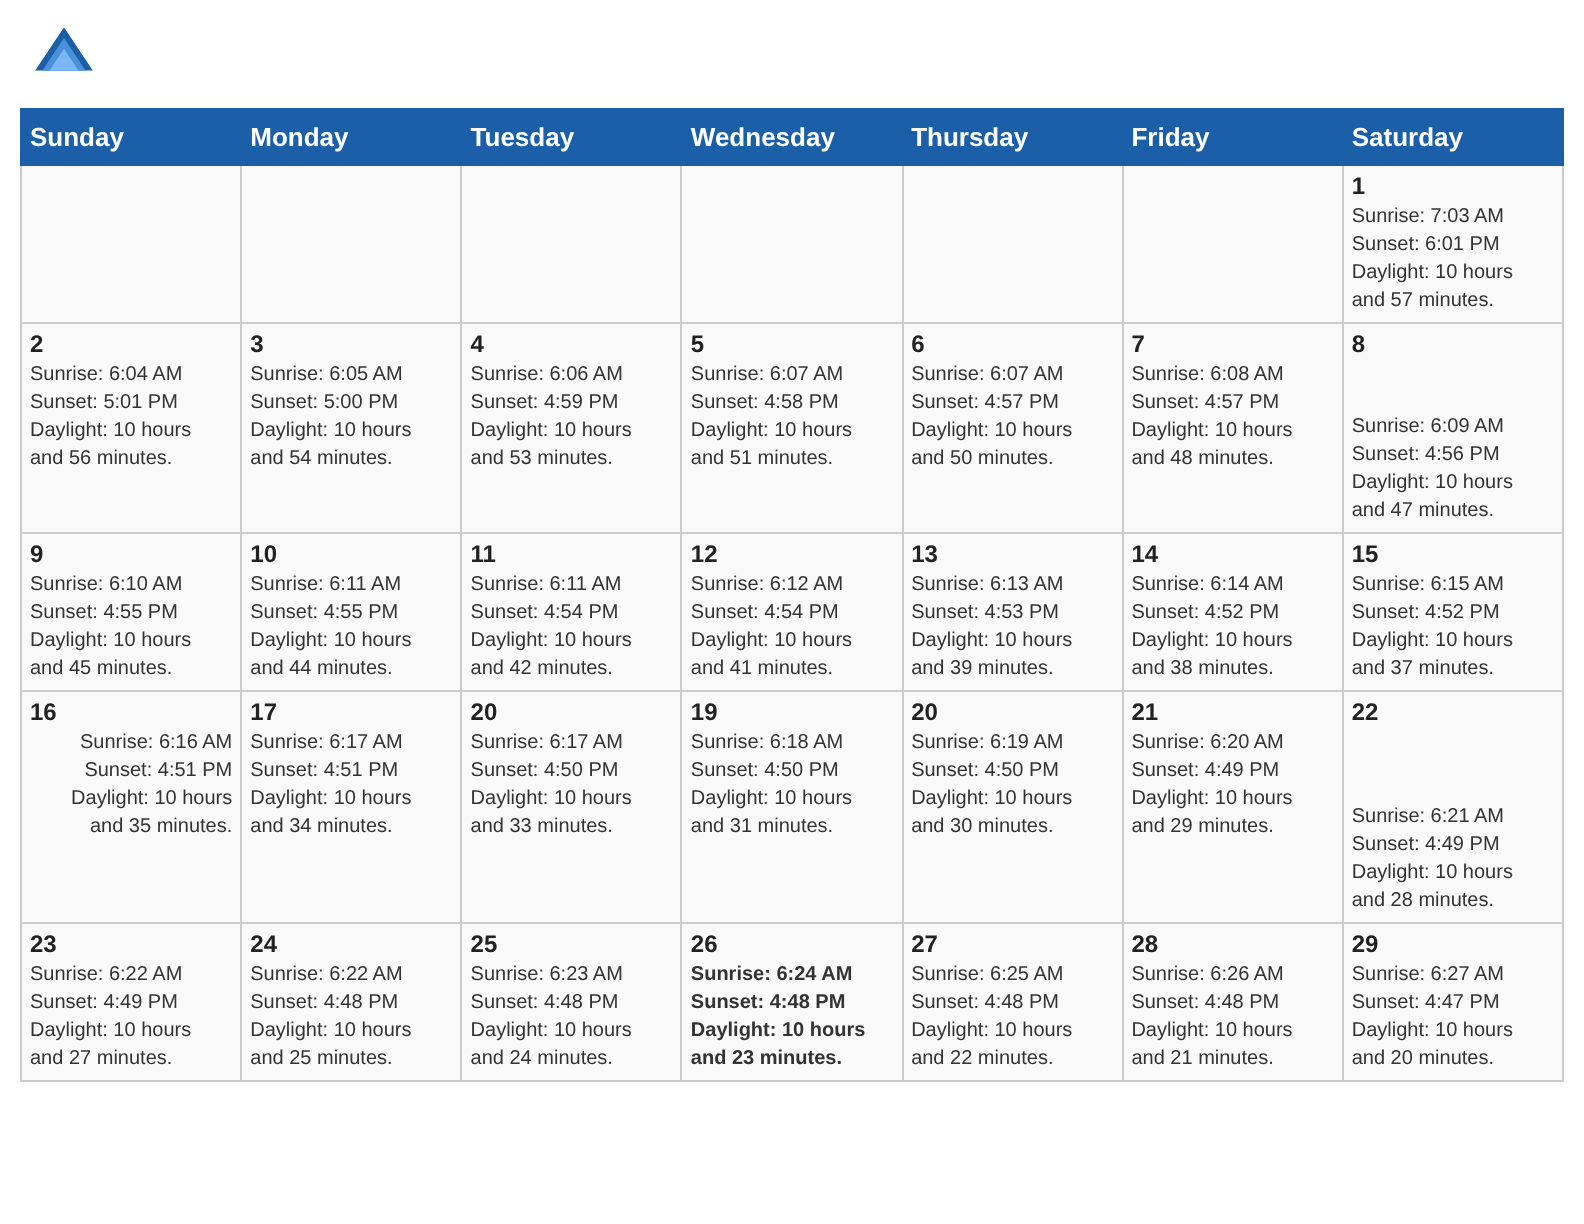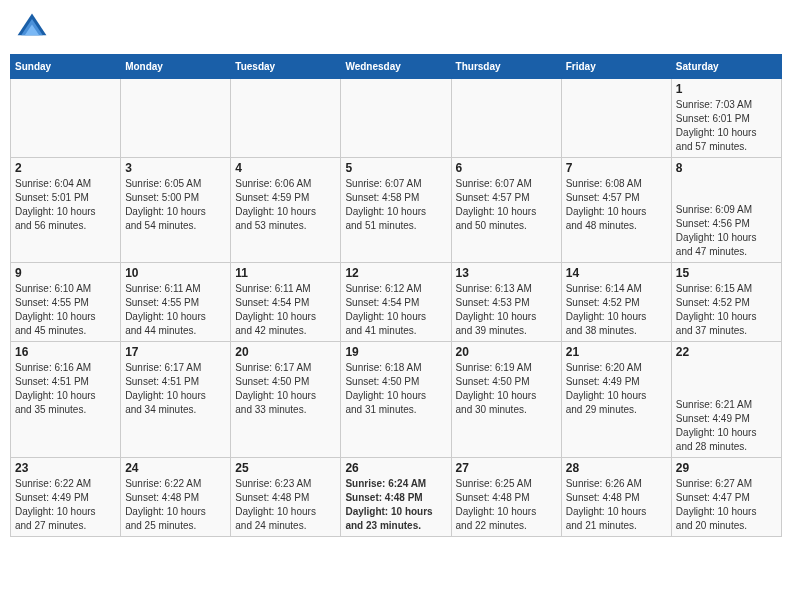--- a/index.html
+++ b/index.html
@@ -50,21 +50,21 @@
       color: #555;
     }
     .calendar {
       width: 100%;
       border-collapse: collapse;
       border: 1px solid #ccc;
     }
     .calendar th {
       background-color: #1a5fa8;
       color: #fff;
-      font-size: 10px;
+      font-size: 13px;
       font-weight: bold;
       padding: 6px 4px;
       text-align: left;
       border: 1px solid #1a5fa8;
     }
     .calendar td {
       vertical-align: top;
       border: 1px solid #ccc;
       width: calc(100%/7);
       padding: 3px 4px;
@@ -239,21 +239,21 @@
           <span class="day-number">15</span>
           <div class="day-info" style="white-space: pre-line;">Sunrise: 6:15 AM
 Sunset: 4:52 PM
 Daylight: 10 hours
 and 37 minutes.</div>
         </td>
       </tr>
       <tr>
         <td>
           <span class="day-number">16</span>
-          <div class="day-info" style="white-space: pre-line;">Sunrise: 6:16 AM
+          <div class="day-info" style="white-space: pre-line; text-align: right;">Sunrise: 6:16 AM
 Sunset: 4:51 PM
 Daylight: 10 hours
 and 35 minutes.</div>
         </td>
         <td>
           <span class="day-number">17</span>
           <div class="day-info" style="white-space: pre-line;">Sunrise: 6:17 AM
 Sunset: 4:51 PM
 Daylight: 10 hours
 and 34 minutes.</div>

